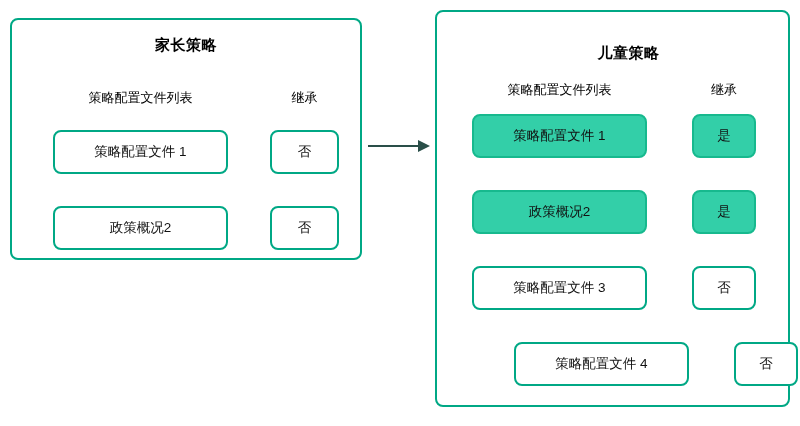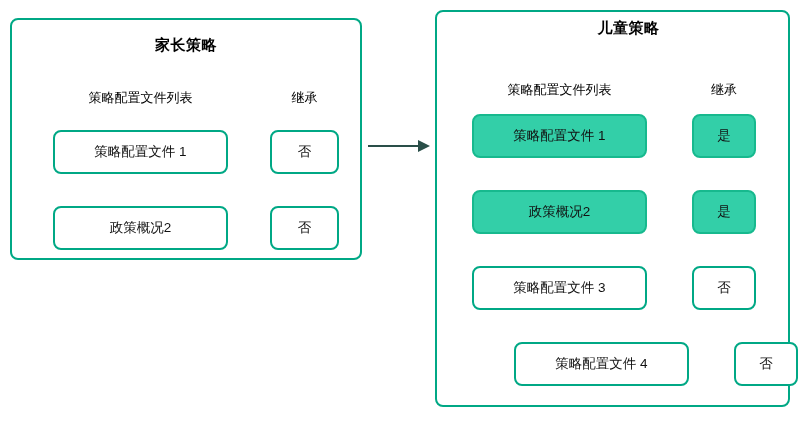--- a/index.html
+++ b/index.html
@@ -43,21 +43,21 @@
     left: 0;
     right: 0;
     text-align: center;
     font-weight: bold;
     font-size: 15px;
     letter-spacing: 0.5px;
     line-height: 18px;
   }
 
   #parent-panel .panel-title { top: 16px; }
-  #child-panel  .panel-title { top: 7px; padding-left: 32px; }
+  #child-panel  .panel-title { top: 32px; padding-left: 32px; }
 
   .col-header {
     position: absolute;
     font-size: 13px;
     line-height: 16px;
     text-align: center;
     white-space: nowrap;
   }
 
   

